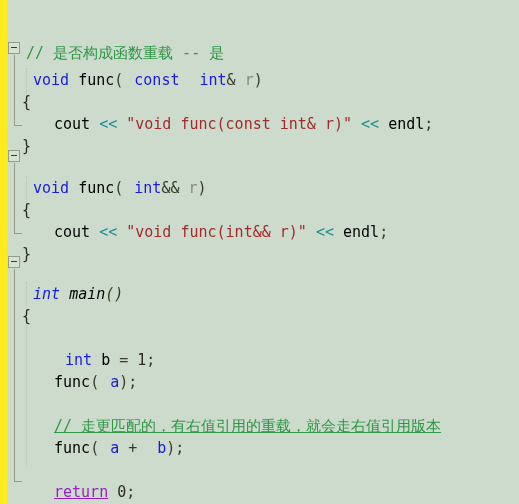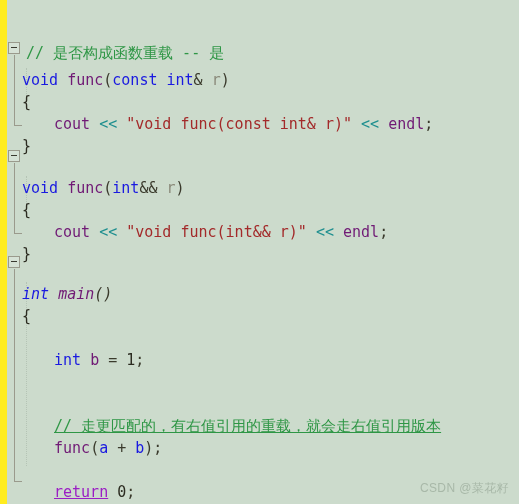--- a/index.html
+++ b/index.html
@@ -52,23 +52,23 @@
   }
 
   .code-text {
     position: absolute;
     left: 18px;
     white-space: pre;
   }
 
   
   .tok-comment  { color: #2e9645; }
-  .tok-keyword  { color: #1a1ae0; }
+  .tok-keyword  { color: #1a1ae0; margin-left: 11px; }
   .tok-return   { color: #9b1ec4; text-decoration: underline; }
-  .tok-ident    { color: #701a75; }
+  .tok-ident    { color: #000000; }
   .tok-plain    { color: #4a4a38; }
   .tok-string   { color: #a32a2a; }
   .tok-op       { color: #1f8f8f; }
   .tok-num      { color: #2b2b20; }
   .tok-punct    { color: #3a3a2c; }
   .tok-brace    { color: #2b2b20; }
   .tok-param    { color: #8a8a7a; }
 
   
   .fold-box {
@@ -186,34 +186,36 @@
 
     <div class="line" style="top:276px;">
       <span class="code-text tok-brace" style="left:22px;">{</span>
     </div>
 
 
     <div class="line" style="top:320px;">
       <span class="code-text" style="left:54px;"><span class="tok-keyword">int</span><span class="tok-plain"> </span><span class="tok-ident">b</span><span class="tok-punct"> = </span><span class="tok-num">1</span><span class="tok-punct">;</span></span>
     </div>
 
+    <div class="line" style="top:342px;">
+      <span class="code-text" style="left:54px;"><span class="tok-ident">func</span><span class="tok-punct">(</span><span class="tok-keyword">a</span><span class="tok-punct">)</span><span class="tok-punct">;</span></span>
+    </div>
 
     <div class="line" style="top:386px;">
       <span class="code-text tok-comment" style="left:54px;text-decoration:underline;">// 走更匹配的，有右值引用的重载，就会走右值引用版本</span>
     </div>
 
     <div class="line" style="top:408px;">
       <span class="code-text" style="left:54px;"><span class="tok-ident">func</span><span class="tok-punct">(</span><span class="tok-keyword">a</span><span class="tok-punct"> + </span><span class="tok-keyword">b</span><span class="tok-punct">)</span><span class="tok-punct">;</span></span>
     </div>
 
     <div class="line" style="top:452px;">
       <span class="code-text" style="left:54px;"><span class="tok-return">return</span><span class="tok-plain"> </span><span class="tok-num">0</span><span class="tok-punct">;</span></span>
     </div>
 
     <div class="line" style="top:474px;">
       <span class="code-text tok-brace" style="left:22px;">}</span>
     </div>
 
   </div>
 
-  <div class="watermark">CSDN @菜花籽</div>
 
 </div>
 
 </body></html>

